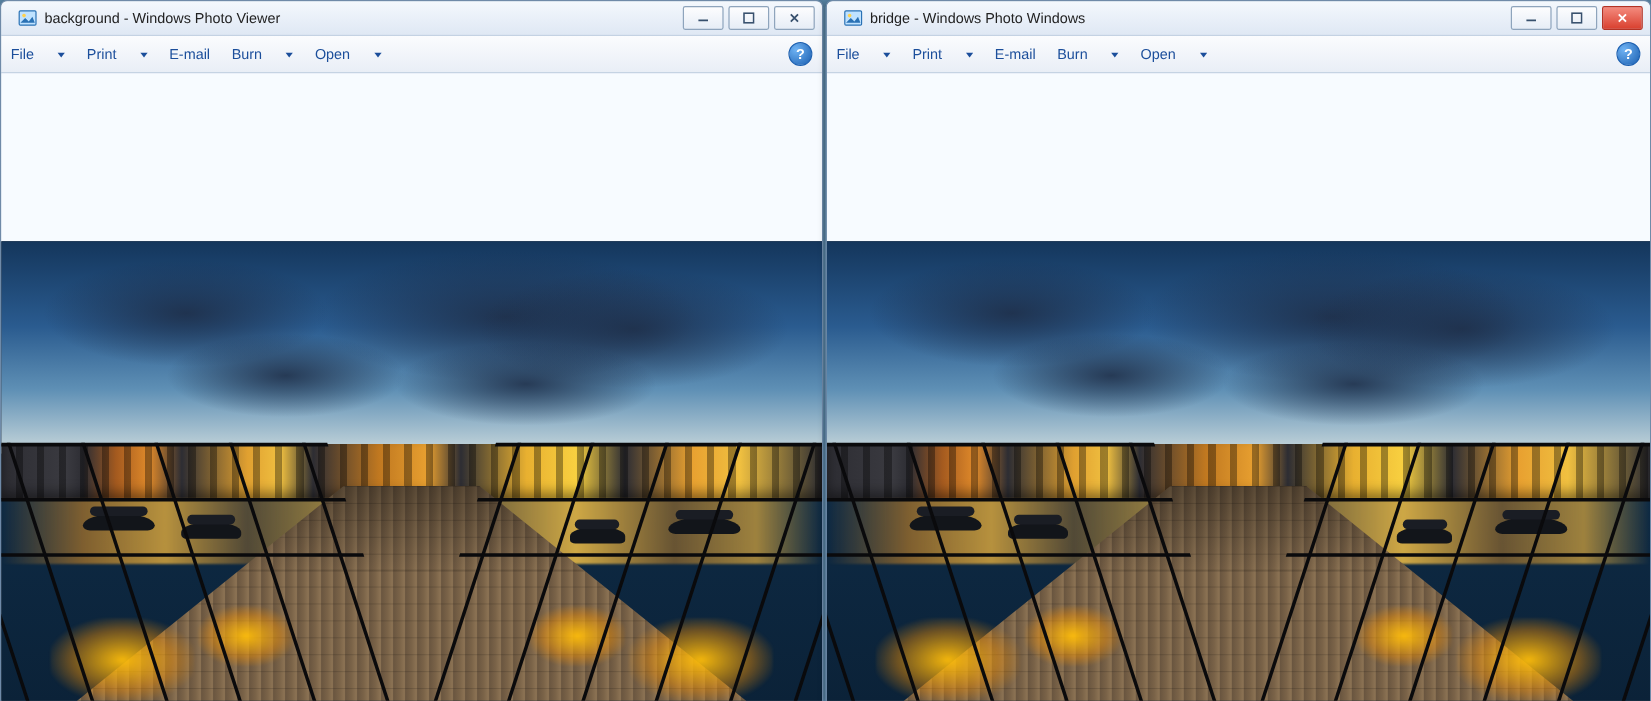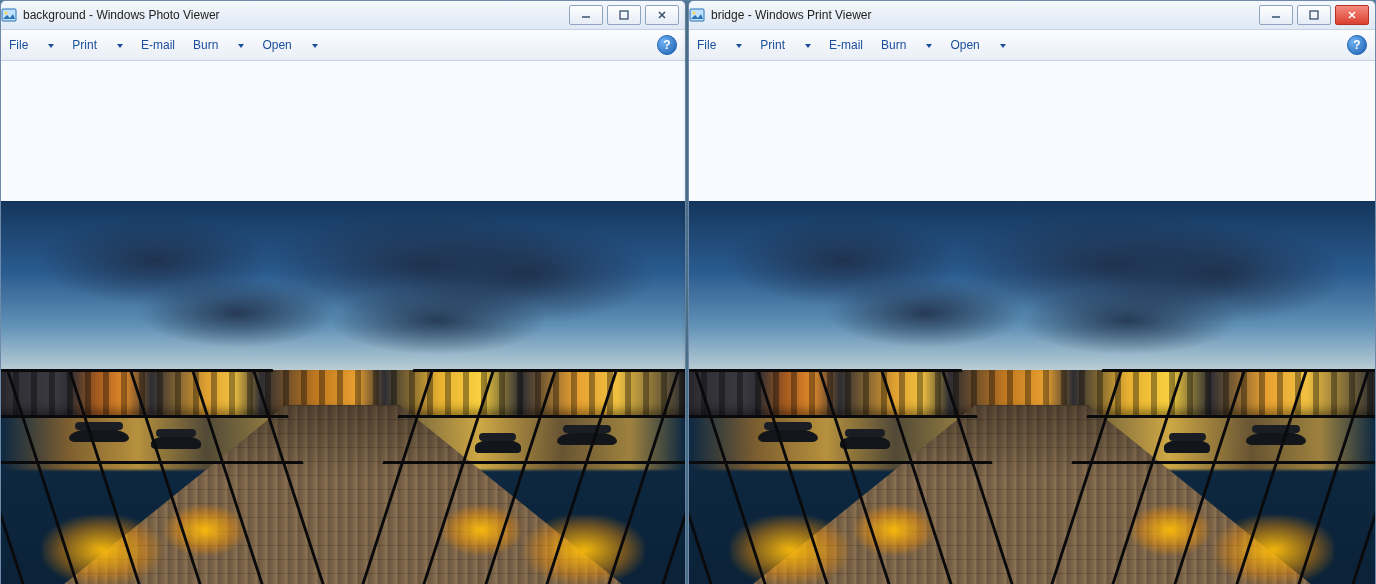--- a/index.html
+++ b/index.html
@@ -29,21 +29,21 @@
     overflow: hidden;
   }
   .window.left  { left: 0;   width: 684px; height: 584px; }
   .window.right { left: 688px; width: 686px; height: 584px; }
 
   
   .titlebar {
     height: 28px;
     display: flex;
     align-items: center;
-    padding: 0 6px 0 0;
+    padding: 0 6px 0 14px;
     background: linear-gradient(#f4f8fd, #dfe8f4);
     border-bottom: 1px solid #c4d2e3;
     position: relative;
     color: #222;
     flex-shrink: 0;
   }
   .titlebar .app-icon {
     width: 16px;
     height: 16px;
     margin-right: 6px;
@@ -337,21 +337,21 @@
 
   <div class="window right">
     <div class="titlebar">
       <span class="app-icon">
         <svg viewBox="0 0 16 16" width="16" height="16">
           <rect x="1" y="2" width="14" height="12" rx="1" fill="#bfe2ff" stroke="#2a72b5"></rect>
           <circle cx="5" cy="6" r="1.5" fill="#ffd24d"></circle>
           <path d="M2 12 L6 8 L9 11 L12 7 L14 12 Z" fill="#2a72b5"></path>
         </svg>
       </span>
-      <span class="title-text">bridge - Windows Print Viewer</span>
+      <span class="title-text">bridge - Windows Photo Windows</span>
       <div class="winbtns">
         <div class="winbtn">
           <svg width="10" height="10">
               <path d="M1 7 H9" stroke="#37506d" stroke-width="1.5"></path>
             </svg>
         </div>
         <div class="winbtn">
           <svg width="10" height="10">
               <rect x="1" y="1" width="8" height="8" fill="none" stroke="#37506d" stroke-width="1.3"></rect>
             </svg>

